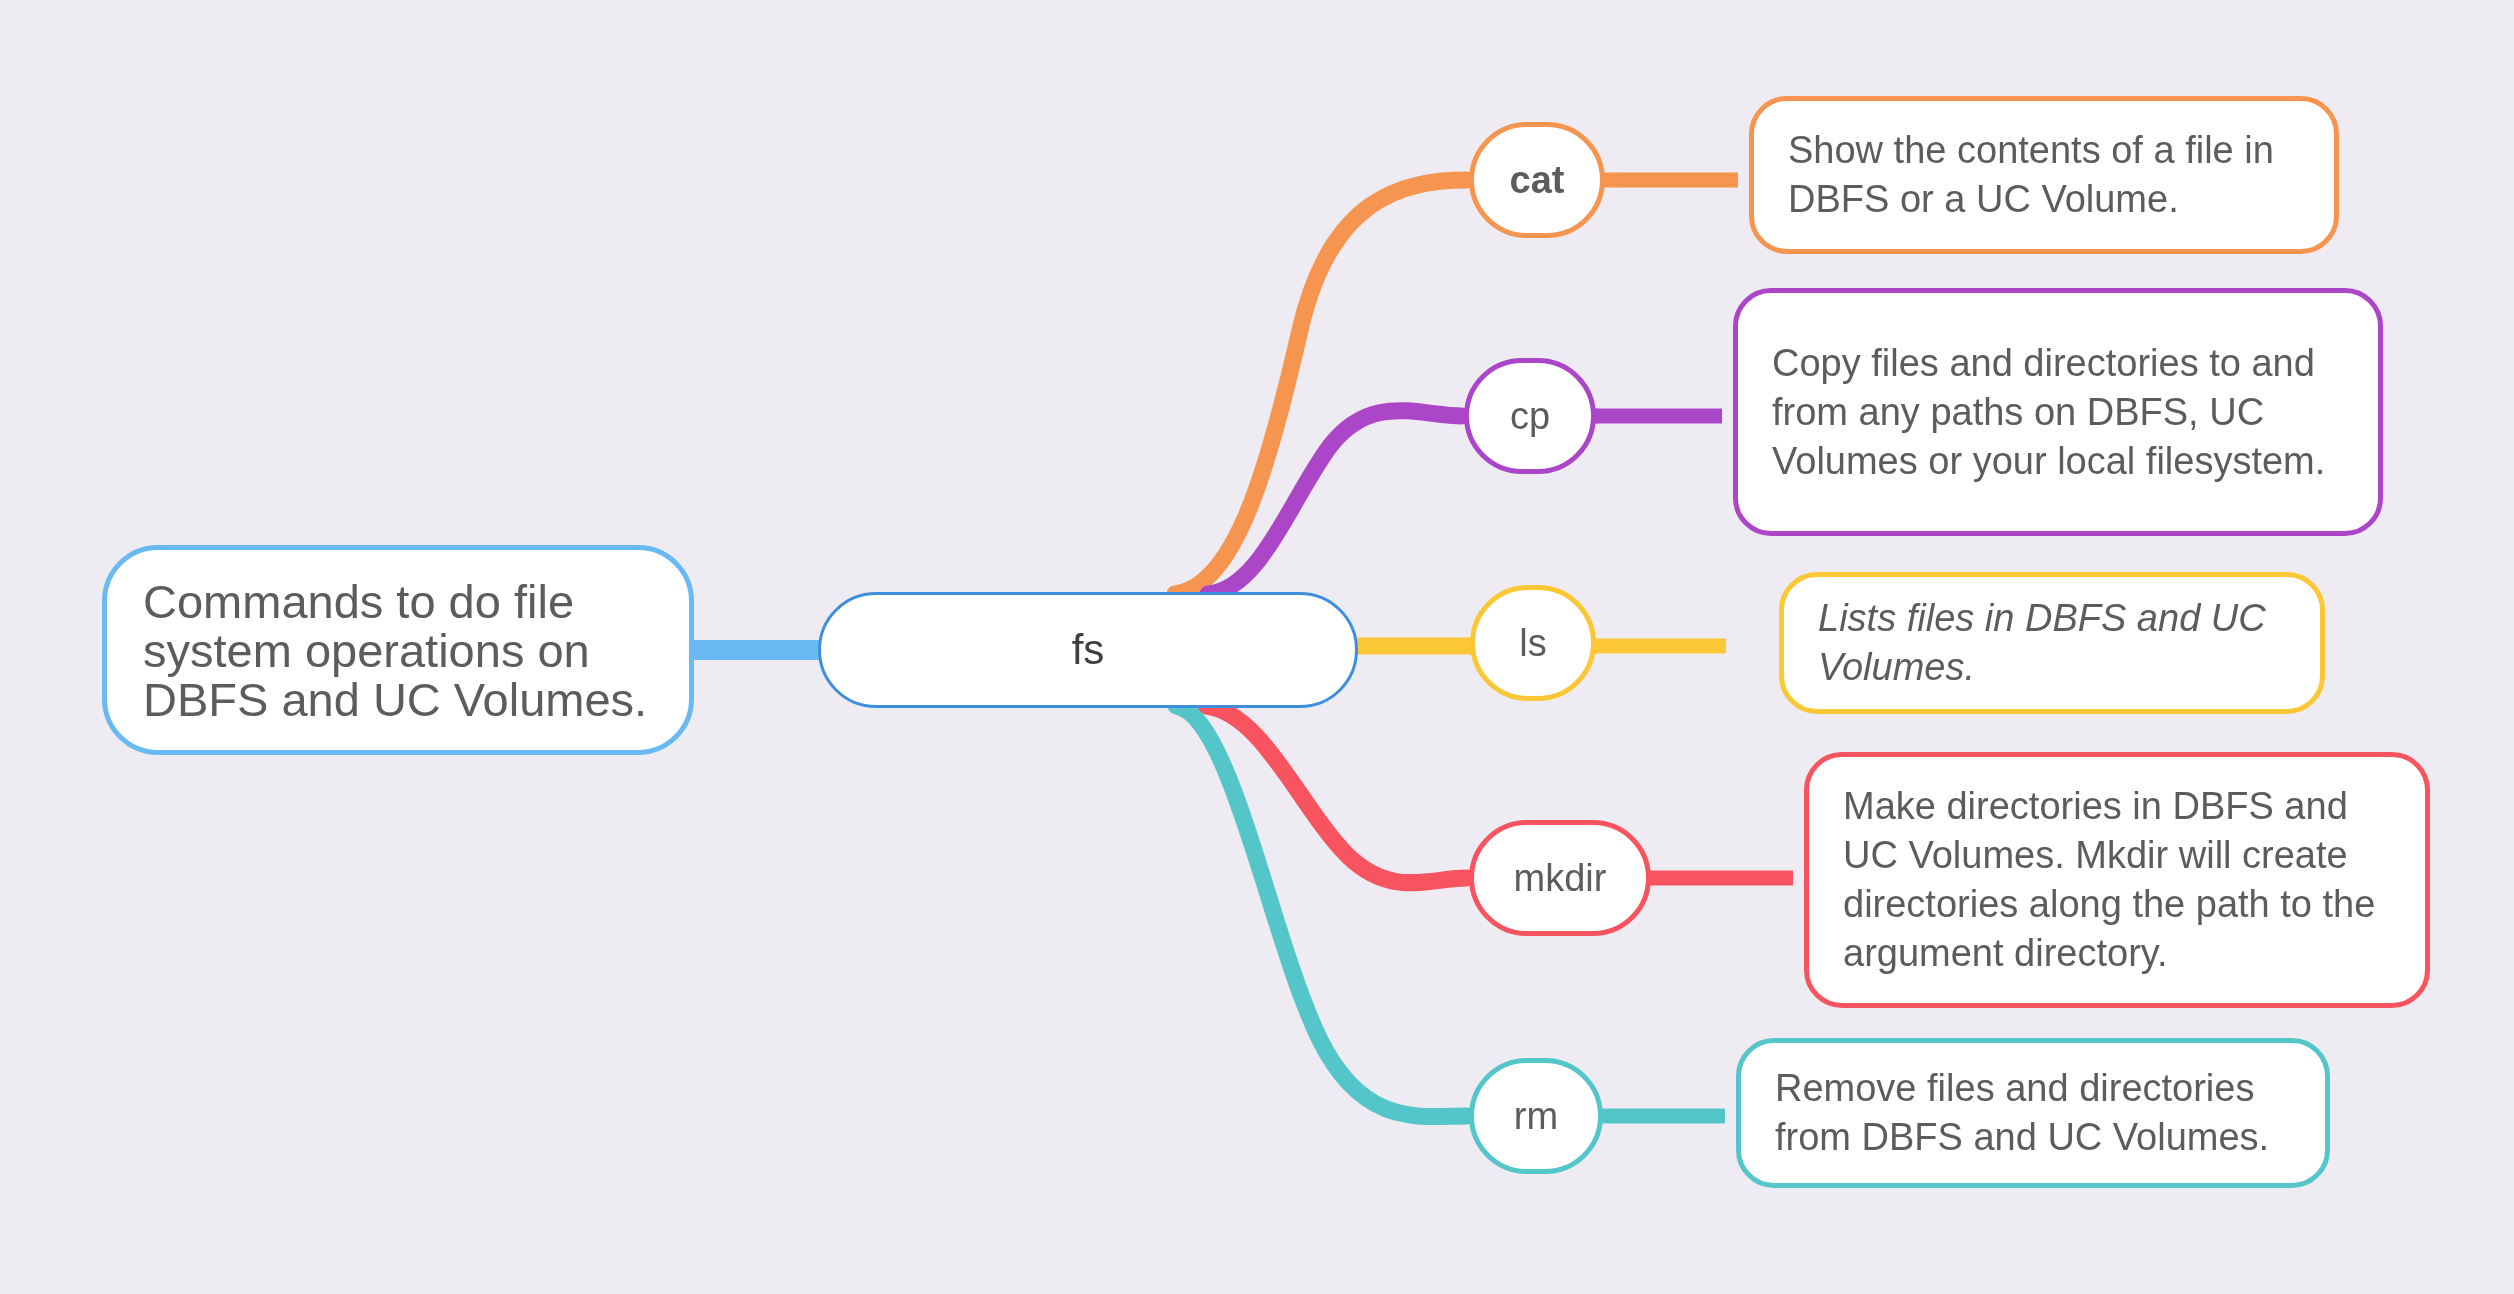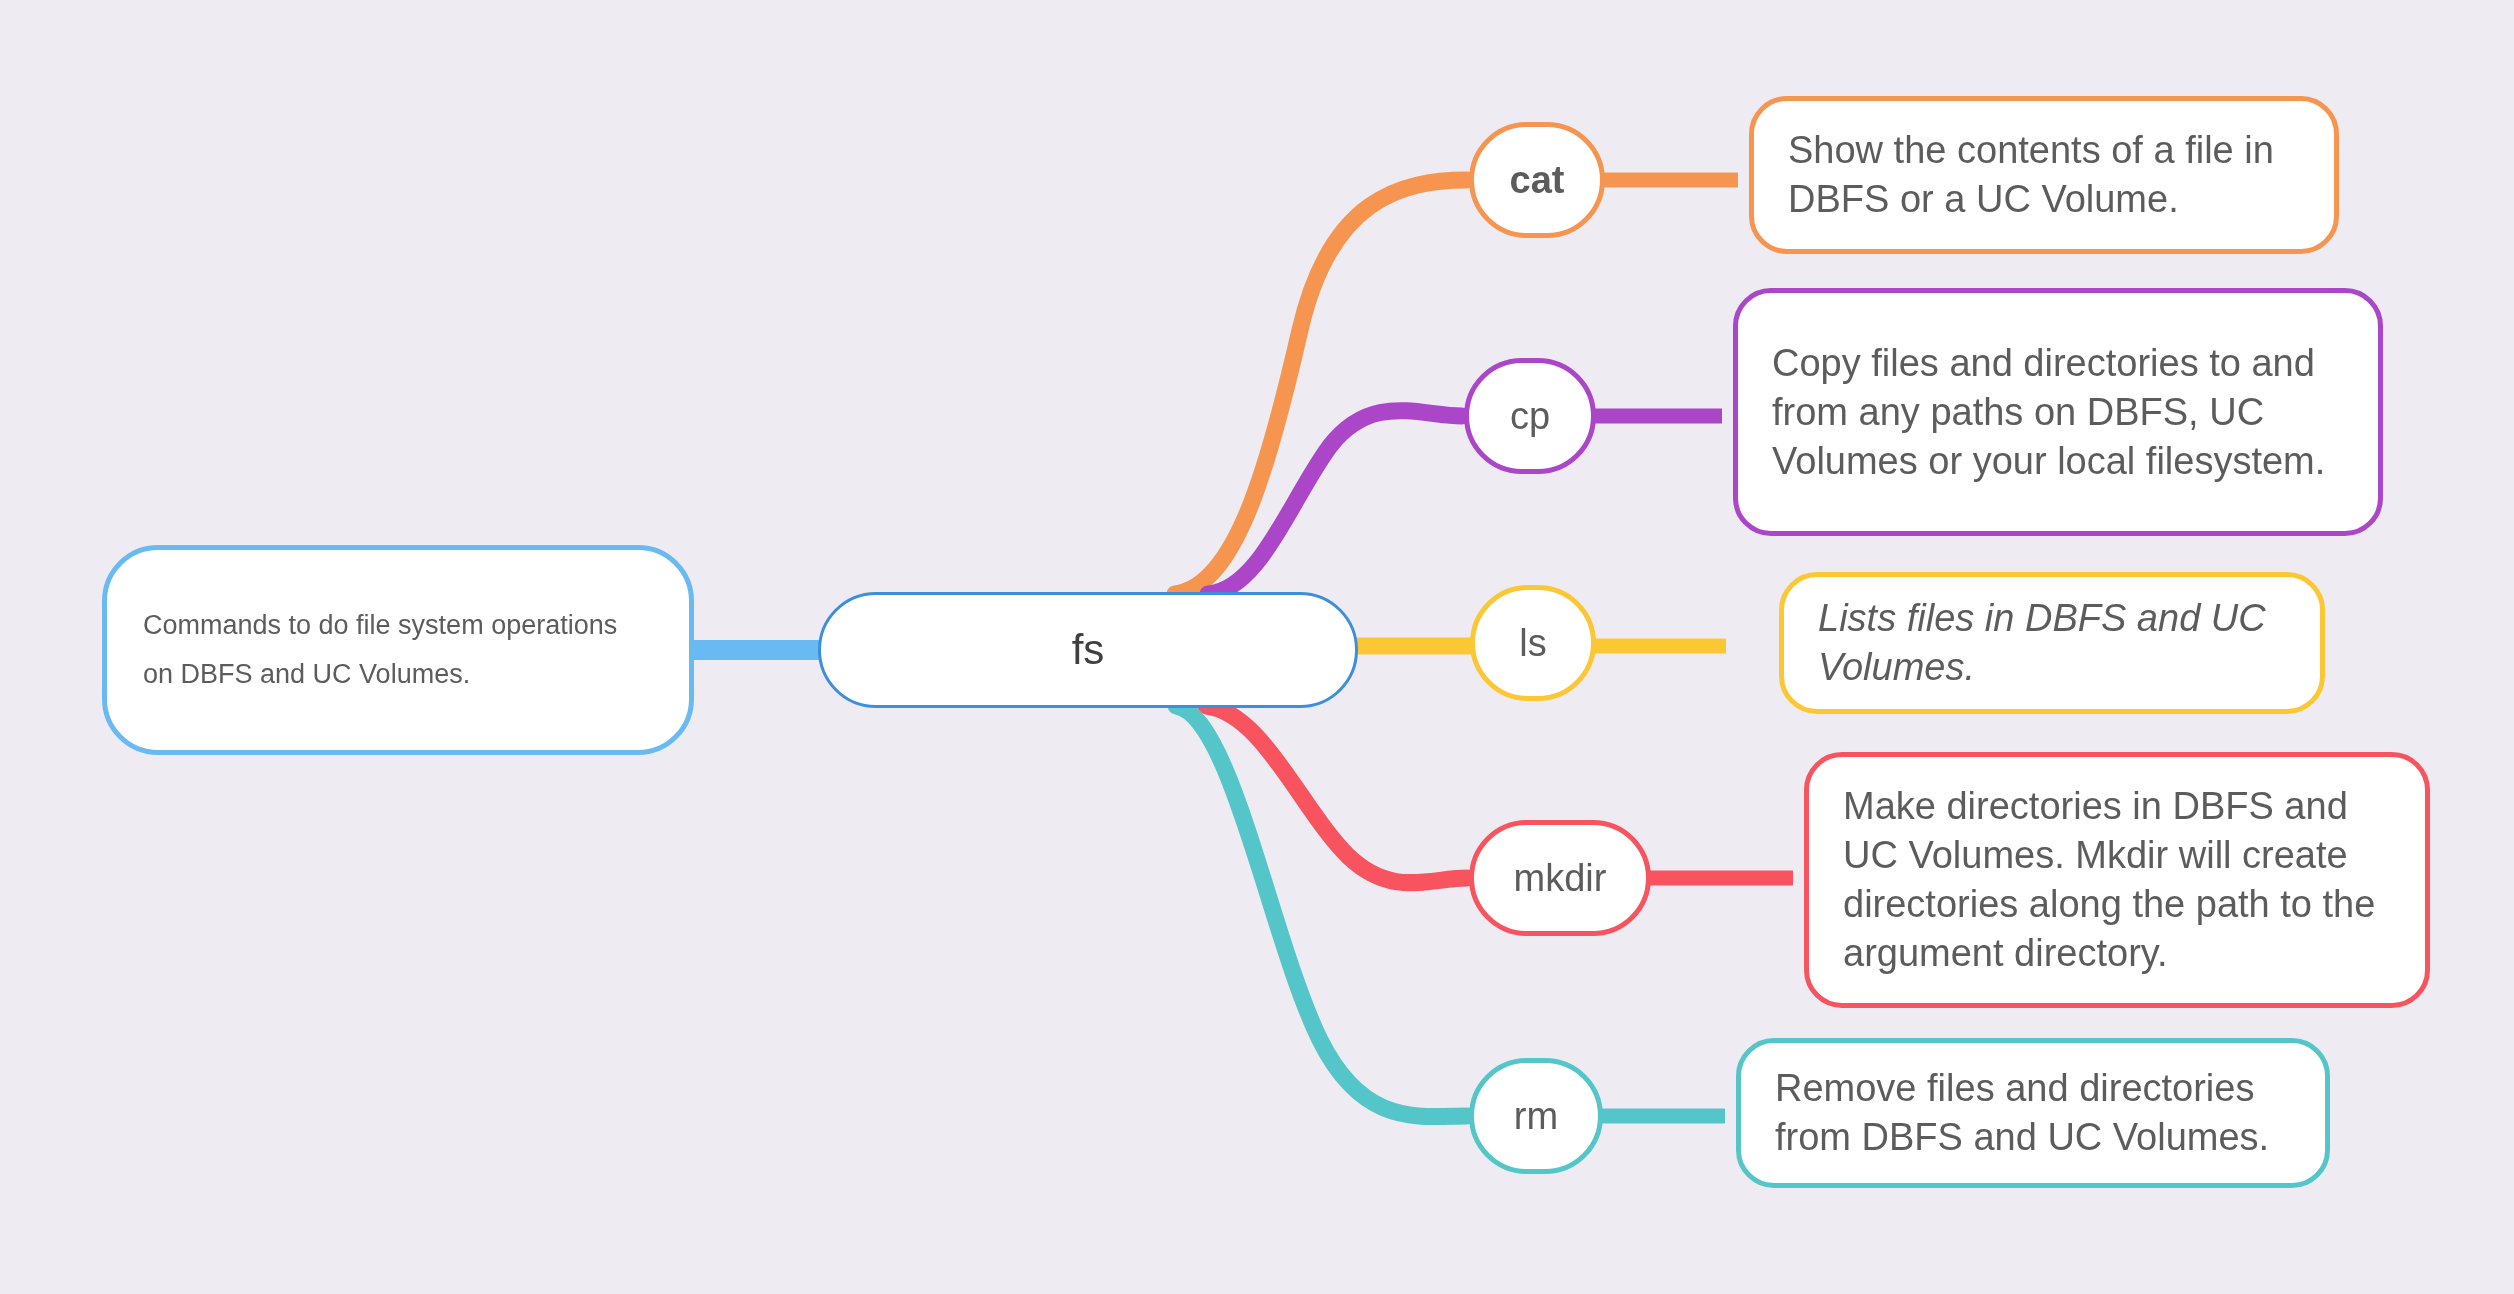--- a/index.html
+++ b/index.html
@@ -44,21 +44,21 @@
 
   
   .node-root {
     left: 102px;
     top: 545px;
     width: 592px;
     height: 210px;
     border: 5px solid #69b9f2;
     border-radius: 56px;
     padding: 0 40px 0 36px;
-    font-size: 27px;
+    font-size: 47px;
     line-height: 49px;
   }
 
   
   .node-center {
     left: 818px;
     top: 592px;
     width: 540px;
     height: 116px;
     border: 3px solid #3d8fdd;

